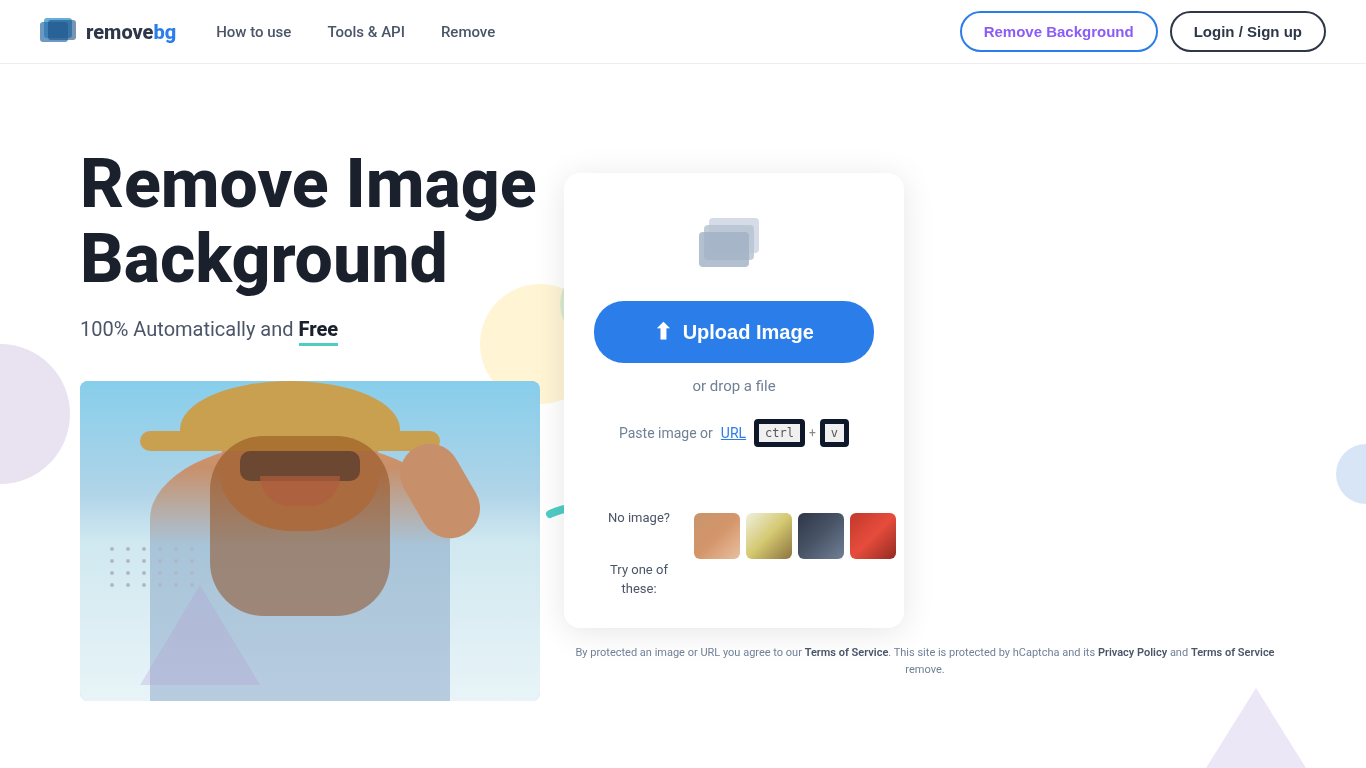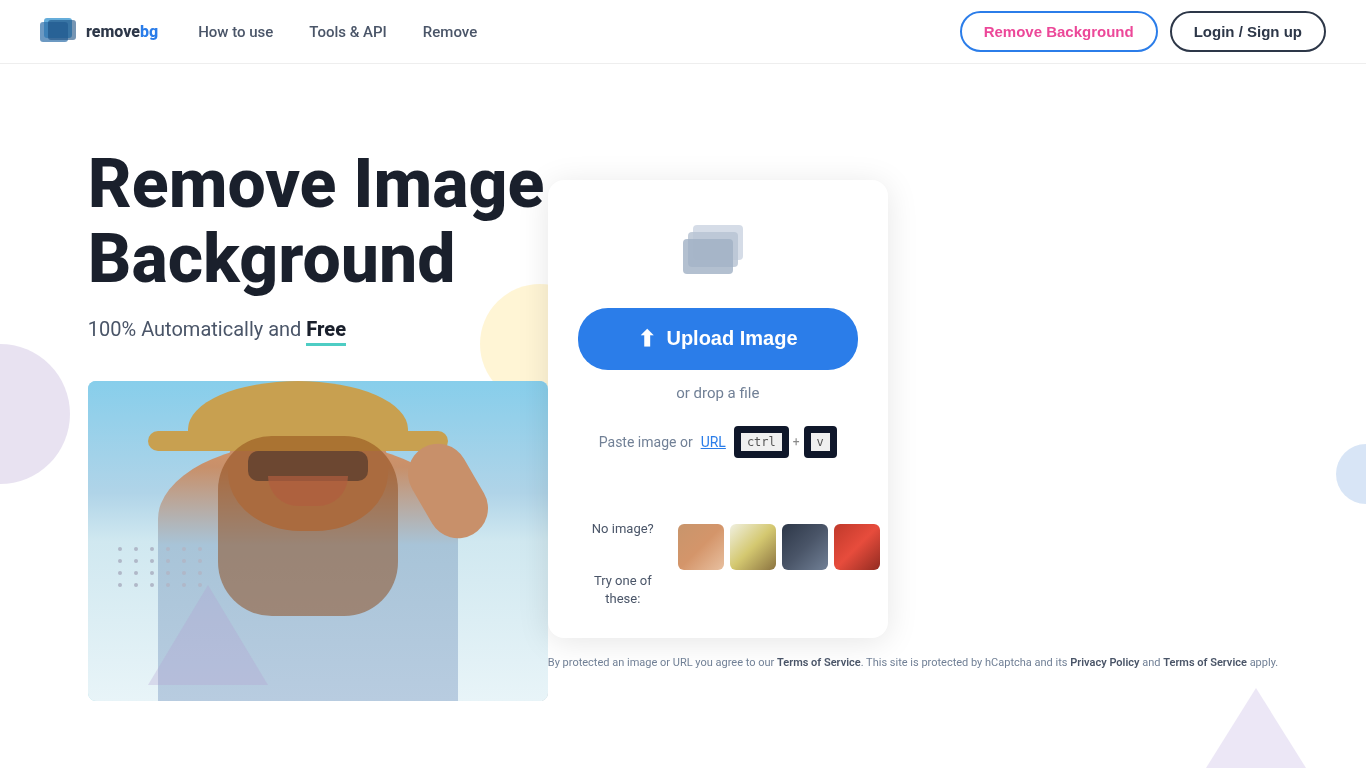--- a/index.html
+++ b/index.html
@@ -10,40 +10,40 @@
       display: flex; align-items: center; justify-content: space-between;
       padding: 0 40px; height: 64px; border-bottom: 1px solid #eee;
       position: sticky; top: 0; background: #fff; z-index: 100;
     }
     .nav-left { display: flex; align-items: center; gap: 40px; }
     .logo { display: flex; align-items: center; gap: 10px; text-decoration: none; }
     .logo-icon {
       width: 36px; height: 28px; position: relative;
     }
     .logo-icon svg { width: 100%; height: 100%; }
-    .logo-text { font-size: 16px; font-weight: 700; color: #2d3748; }
+    .logo-text { font-size: 20px; font-weight: 700; color: #2d3748; }
     .logo-text span { color: #2d3748; }
     .nav-links { display: flex; gap: 36px; }
     .nav-link { text-decoration: none; color: #4a5568; font-size: 15px; font-weight: 500; }
     .nav-right { display: flex; gap: 12px; align-items: center; }
     .btn-remove-bg {
       padding: 10px 22px; border-radius: 25px; border: 2px solid #2b7de9;
-      background: transparent; color: #ec4899; font-size: 15px; font-weight: 600;
+      background: transparent; color: #8b5cf6; font-size: 15px; font-weight: 600;
       cursor: pointer;
     }
     .btn-login {
       padding: 10px 22px; border-radius: 25px; border: 2px solid #2d3748;
       background: transparent; color: #2d3748; font-size: 15px; font-weight: 600;
       cursor: pointer;
     }
 
     
     .hero {
-      display: flex; align-items: center; justify-content: center;
-      padding: 60px 80px 40px 80px; min-height: 704px; position: relative; overflow: hidden;
+      display: flex; align-items: center; justify-content: flex-start;
+      padding: 60px 80px 40px 80px; min-height: 704px; position: relative; overflow: hidden; gap: 24px;
     }
 
     
     .hero-left { max-width: 580px; position: relative; z-index: 2; }
     .hero-title { font-size: 68px; font-weight: 800; color: #1a202c; line-height: 1.1; margin-bottom: 20px; }
     .hero-sub { font-size: 20px; color: #4a5568; margin-bottom: 40px; }
     .hero-sub strong { font-weight: 800; color: #1a202c; border-bottom: 3px solid #4ecdc4; padding-bottom: 2px; }
     .hero-image {
       width: 460px; height: 320px; border-radius: 8px; overflow: hidden; position: relative;
       background: linear-gradient(135deg, #87ceeb 0%, #b0e0e6 50%, #e0f8ff 100%);
@@ -107,21 +107,21 @@
       justify-content: center;
     }
     .drop-text { margin-top: 14px; color: #718096; font-size: 15px; }
     .paste-row {
       margin-top: 24px; display: flex; align-items: center; justify-content: center; gap: 8px;
       color: #718096; font-size: 14px;
     }
     .paste-url { color: #2b7de9; text-decoration: underline; cursor: pointer; }
     .kbd-combo { display: flex; gap: 4px; align-items: center; }
     .kbd {
-      background: #f0f0f0; border: 7px solid #0f172a; border-radius: 4px;
+      background: #f0f0f0; border: 5px solid #0f172a; border-radius: 4px;
       padding: 2px 6px; font-size: 12px; color: #555; font-family: monospace;
     }
     .plus-sign { font-size: 12px; color: #888; }
 
     
     .sample-row {
       margin-top: 28px; display: flex; align-items: center; gap: 10px; justify-content: flex-start;
     }
     .no-image-text { font-size: 13px; color: #4a5568; line-height: 1.4; min-width: 90px; }
     .no-image-text span { display: block; margin-top: 34px; }
@@ -295,18 +295,18 @@
         <div class="sample-images">
           <div class="sample-img sample-img-1"></div>
           <div class="sample-img sample-img-2"></div>
           <div class="sample-img sample-img-3"></div>
           <div class="sample-img sample-img-4"></div>
         </div>
       </div>
     </div>
 
     <p class="terms-text">
-      <span>By protected an image or URL you agree to our </span><a href="#">Terms of Service</a><span>. This site is protected by hCaptcha and its </span><a href="#">Privacy Policy</a><span> and </span><a href="#">Terms of Service</a><span> apply.</span>
+      <span>By protected an image or URL you agree to our </span><a href="#">Terms of Service</a><span>. This site is protected by hCaptcha and its </span><a href="#">Privacy Policy</a><span> and </span><a href="#">Terms of Service</a><span> remove.</span>
     </p>
   </div>
 
   <div class="deco-triangle-right"></div>
 </section>
 
 </body></html>

